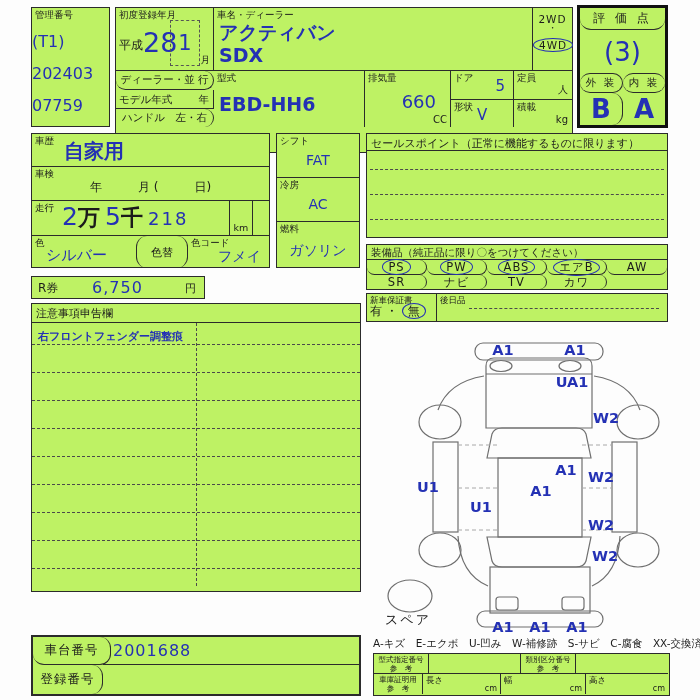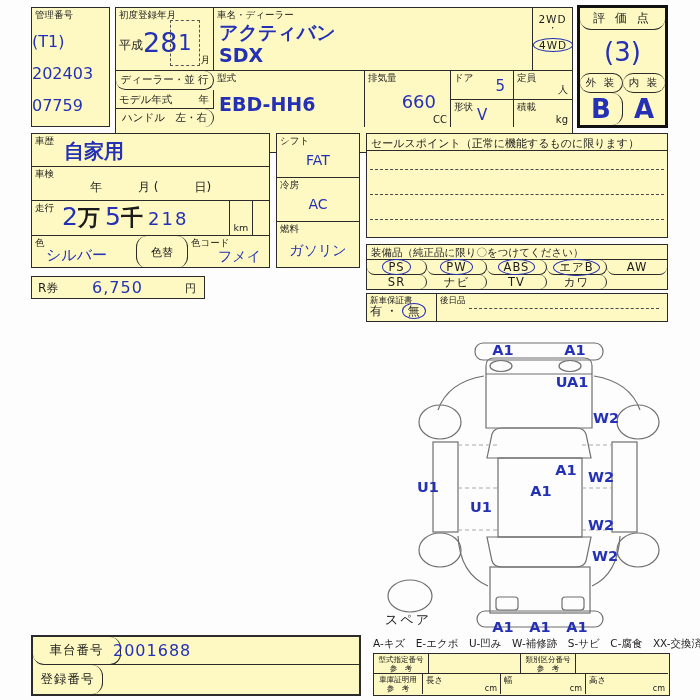--- a/index.html
+++ b/index.html
@@ -4,21 +4,21 @@
 <style>
   :root{
     --ink:#1b1b1b;
     --line:#2b2b2b;
     --blue:#2431b4;
     --carline:#6f6f6f;
   }
   html,body{margin:0;padding:0;background:#ffffff;}
   body{font-family:"DejaVu Sans","Liberation Sans",sans-serif;color:var(--ink);}
   #sheet{position:relative;width:700px;height:700px;background:#fdfdfd;overflow:hidden;}
-  .bx{position:absolute;border:1px solid var(--line);box-sizing:border-box;background:#fef9c3;}
+  .bx{position:absolute;border:1px solid var(--line);box-sizing:border-box;background:#bef264;}
   .thick{border-width:3px;border-color:#111;}
   .cell{position:absolute;box-sizing:border-box;}
   .bR{border-right:1px solid var(--line);}
   .bB{border-bottom:1px solid var(--line);}
   .bT{border-top:1px solid var(--line);}
   .bL{border-left:1px solid var(--line);}
   .lab{position:absolute;top:1px;left:3px;font-size:9.5px;color:var(--ink);white-space:nowrap;}
   .blue{color:var(--blue);}
   .ctr{display:flex;align-items:center;justify-content:center;border-radius:11px;}
   .circled{border:1.6px solid var(--blue);border-radius:50%;padding:0 5px;}
@@ -216,24 +216,40 @@
       <div style="position:absolute;left:32px;right:8px;top:14px;border-top:1px dashed #4a4a4a;"></div>
     </div>
   </div>
 
   <div class="bx" style="left:31px;top:276px;width:174px;height:23px;">
     <span style="position:absolute;left:6px;top:3px;font-size:12px;">R券</span>
     <span class="blue" style="position:absolute;left:60px;top:1px;font-size:16px;letter-spacing:1px;">6,750</span>
     <span style="position:absolute;right:8px;top:4px;font-size:11px;">円</span>
   </div>
 
+  <div class="bx" style="left:31px;top:303px;width:330px;height:289px;">
+    <div class="cell bB" style="left:0;top:0;width:328px;height:19px;font-size:11px;padding:2px 0 0 4px;">注意事項申告欄</div>
+    <div style="position:absolute;left:0;top:19px;right:0;">
+      <div class="drow" style="height:21px;"></div>
+      <div class="drow"></div>
+        <div class="drow"></div>
+        <div class="drow"></div>
+      <div class="drow"></div>
+        <div class="drow"></div>
+        <div class="drow"></div>
+      <div class="drow"></div>
+        <div class="drow"></div>
+    </div>
+    <div style="position:absolute;left:164px;top:19px;height:263px;border-left:1px dashed #4a4a4a;"></div>
+    <div class="blue" style="position:absolute;left:6px;top:25px;font-size:11px;font-weight:bold;">右フロントフェンダー調整痕</div>
+  </div>
 
 
   <div class="bx" style="left:31px;top:635px;width:330px;height:61px;border-width:2px;">
-    <div class="cell bR bB ctr" style="left:0;top:0;width:88px;height:28px;font-size:12.5px;letter-spacing:1px;">車台番号</div>
+    <div class="cell bR bB ctr" style="left:0;top:0;width:78px;height:28px;font-size:12.5px;letter-spacing:1px;">車台番号</div>
     <div class="cell bB" style="left:70px;top:0;width:256px;height:28px;">
       <span class="blue" style="position:absolute;left:10px;top:4px;font-size:16px;letter-spacing:1px;">2001688</span>
     </div>
     <div class="cell bR ctr" style="left:0;top:28px;width:70px;height:29px;font-size:12.5px;letter-spacing:1px;">登録番号</div>
     <div class="cell" style="left:70px;top:28px;width:256px;height:29px;">
       <span class="blue" style="position:absolute;left:10px;top:5px;font-size:16px;"></span>
     </div>
   </div>
 
   <div style="position:absolute;left:370px;top:330px;width:330px;height:305px;">

